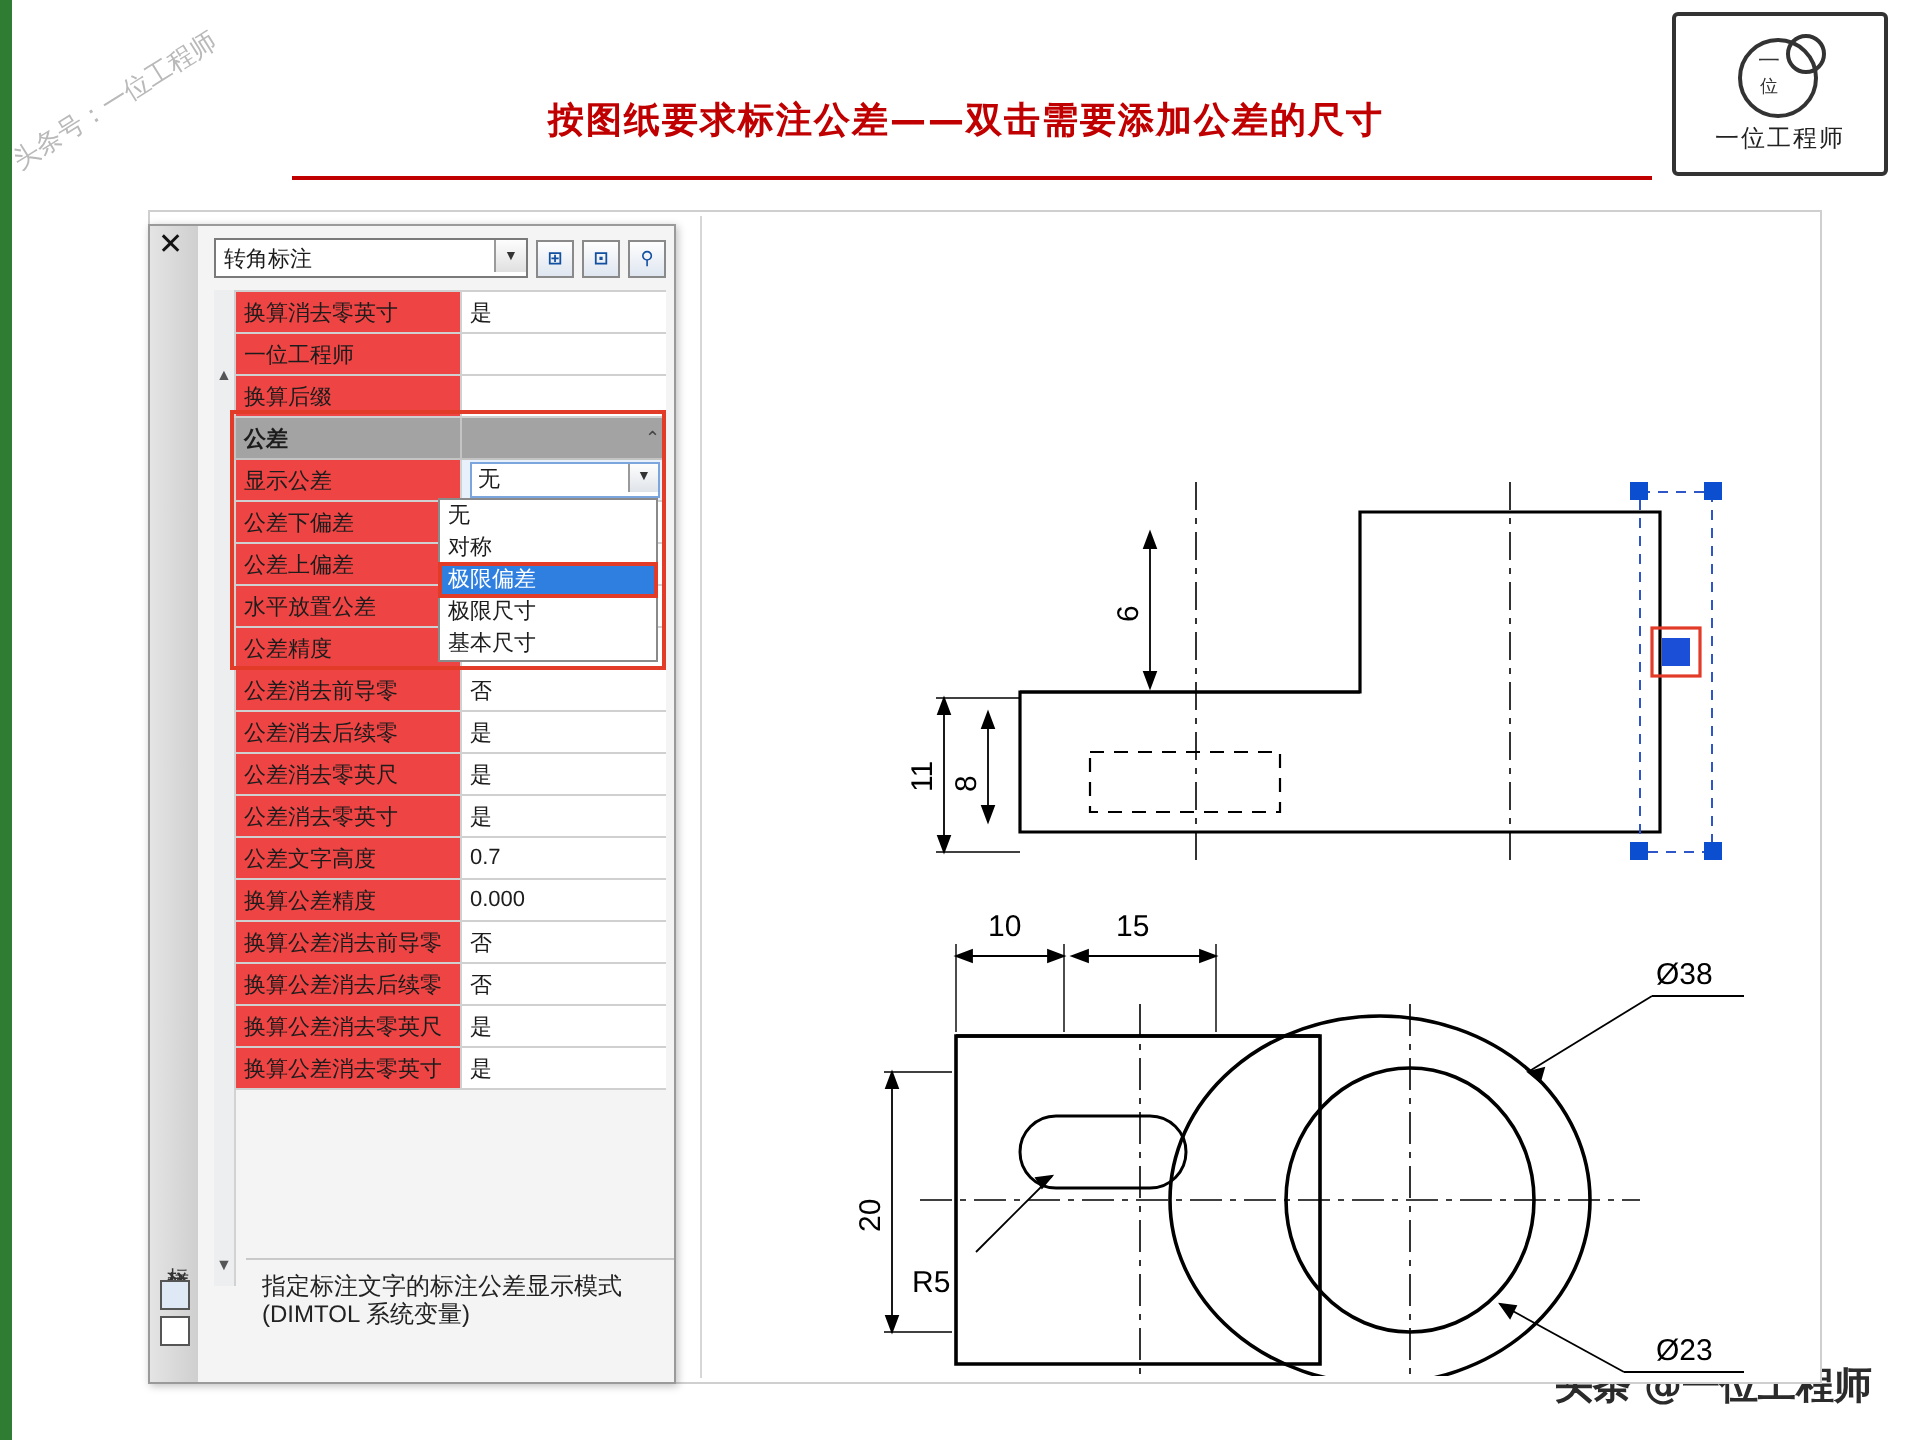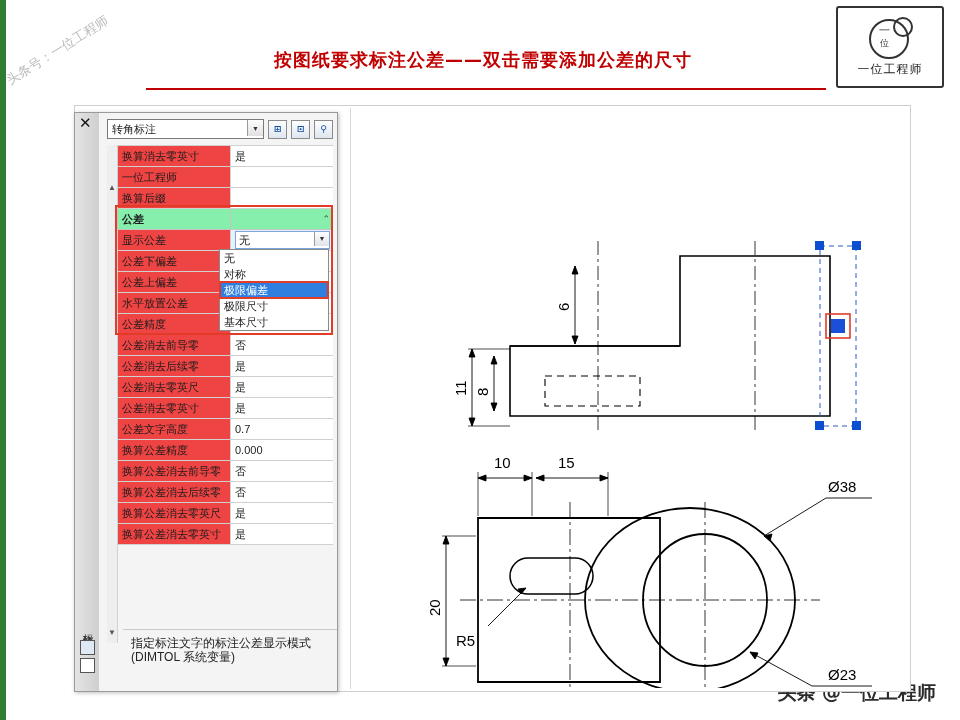--- a/index.html
+++ b/index.html
@@ -174,21 +174,21 @@
     padding:0 4px;
     font-size:11px;
     background:#fff;
     white-space:nowrap;
     overflow:hidden;
   }
   table.props td.k{
     width:104px;background:#ef4444;
   }
   tr.section td{
-    background:#86efac;
+    background:#a3a3a3;
     font-weight:bold;
     border:1px solid #c4c4c4;
   }
   tr.section td .chev{float:right;font-size:9px;color:#444;font-weight:normal;}
   tr.sel td.v{
     background:#e8f0fb;
   }
   .vcombo{
     position:relative;display:block;
     background:#fff;border:1px solid #7aa6dd;

